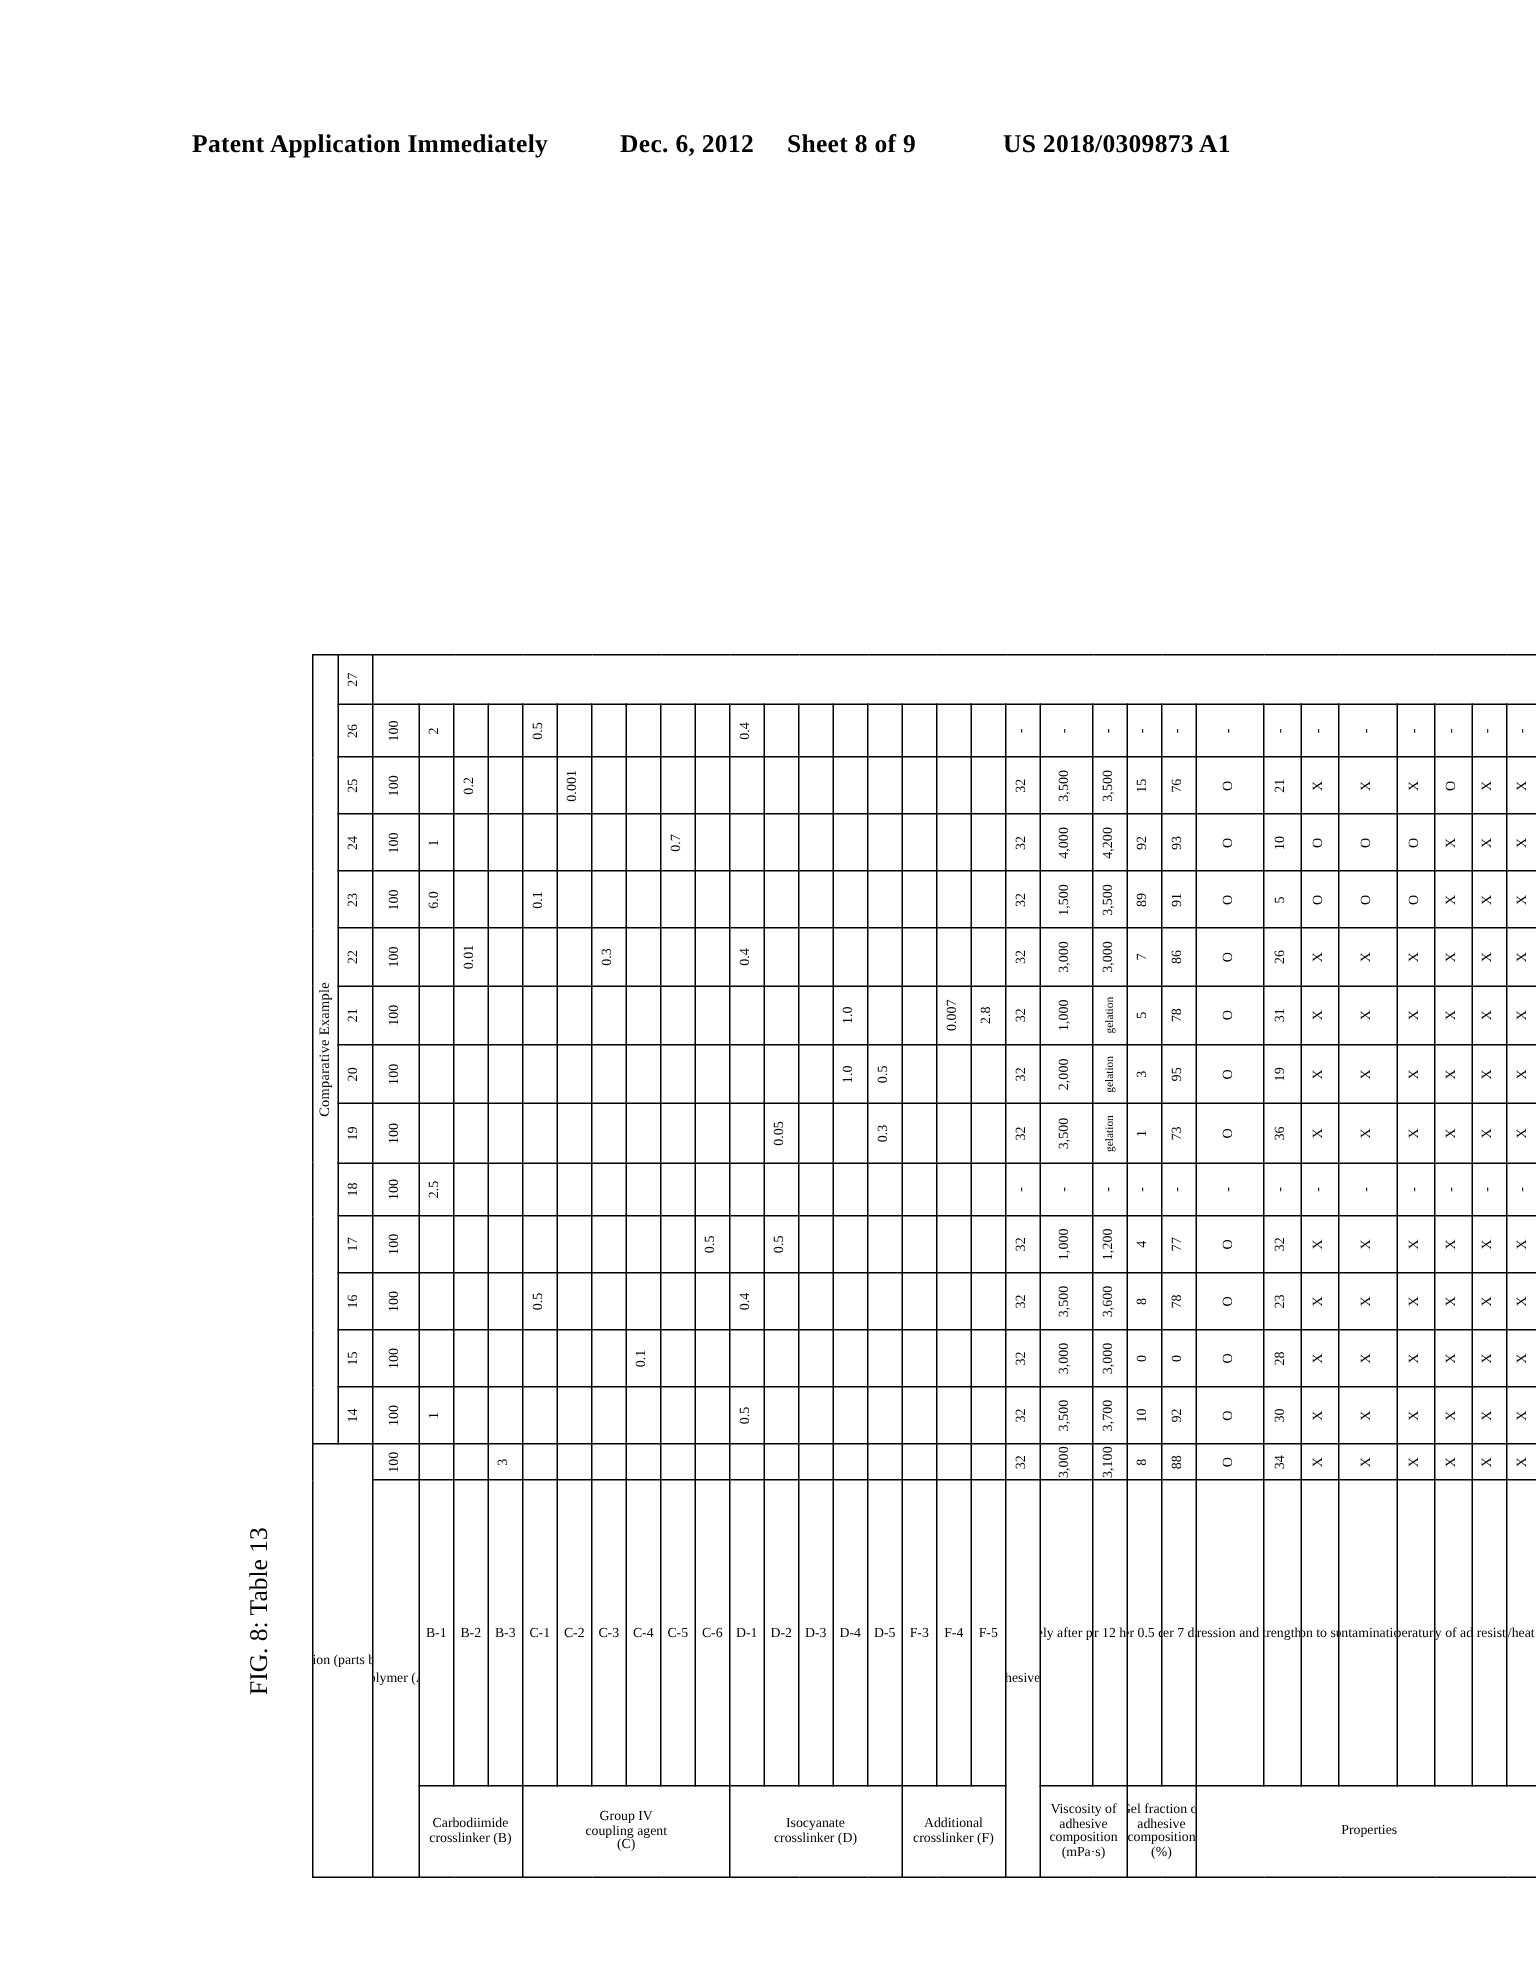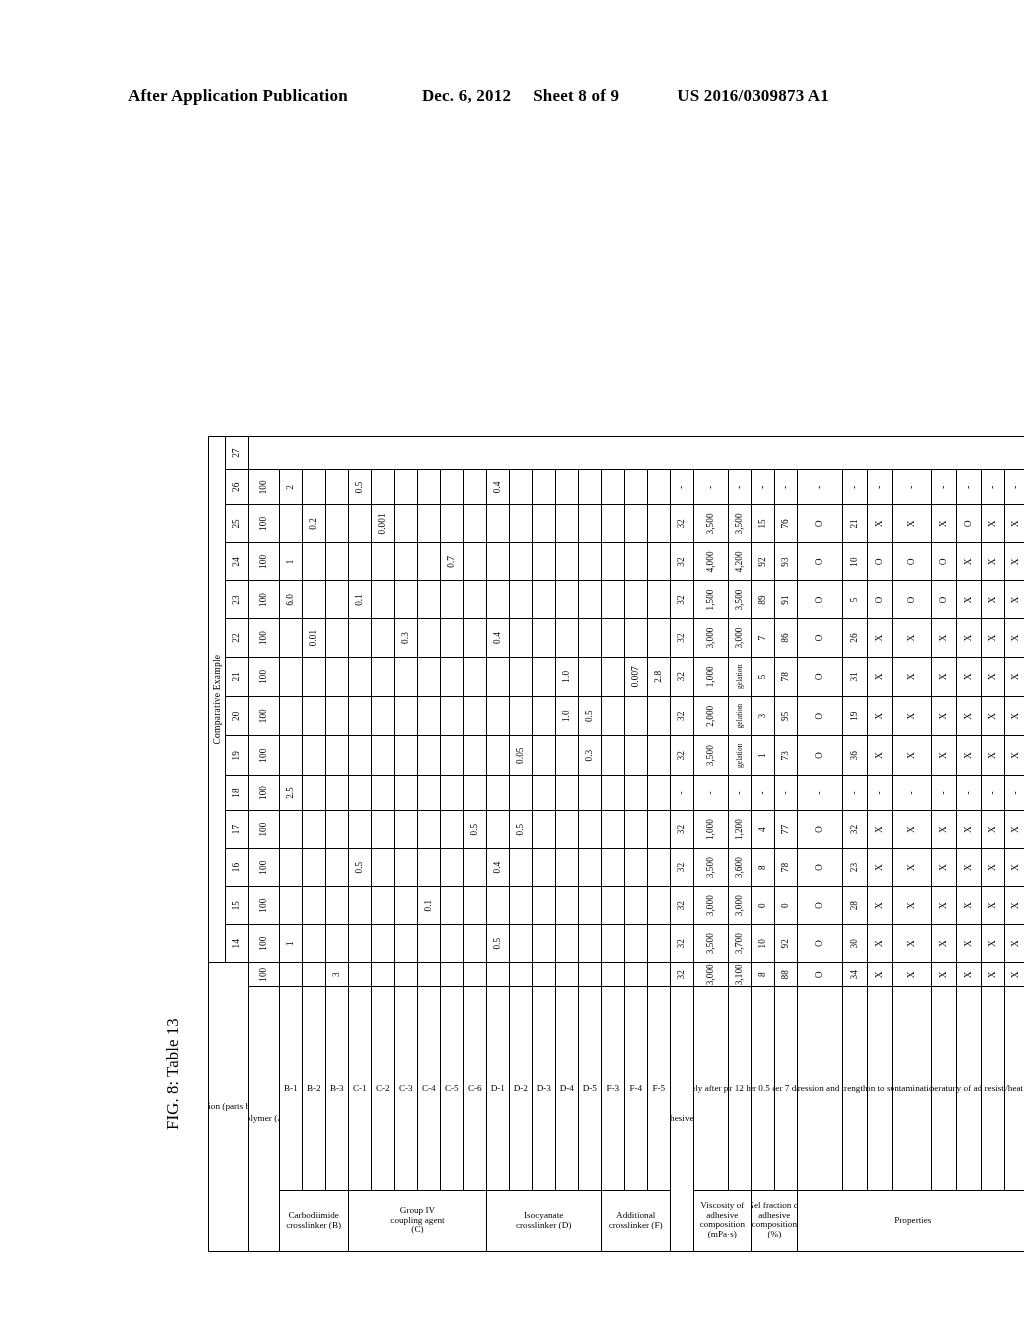--- a/index.html
+++ b/index.html
@@ -6,21 +6,21 @@
   body{width:1024px;height:1320px;font-family:"Liberation Serif",serif;color:#000;position:relative;overflow:hidden;}
 
   
   .pub-header{
     position:absolute; top:86px; left:128px; width:768px;
     display:flex; align-items:baseline;
     font-family:"Liberation Serif",serif;
     font-weight:bold; font-size:17px; letter-spacing:0.2px;
   }
   .pub-header .h-title{white-space:nowrap;}
-  .pub-header .h-date{white-space:nowrap;margin-left:74px;}
+  .pub-header .h-date{white-space:nowrap;margin-left:48px;}
   .pub-header .h-sheet{white-space:nowrap;margin-left:22px;}
   .pub-header .h-patno{white-space:nowrap;margin-left:58px;}
 
   
   .fig-caption{
     position:absolute;
     left:163px; top:1130px;
     transform-origin:0 0;
     transform:rotate(-90deg);
     font-size:17px;
@@ -85,24 +85,24 @@
   .ce-band{
     font-size:9.6px;
     letter-spacing:0.2px;
   }
   .val{font-size:9.4px;}
 </style>
 </head>
 <body>
 
 <div class="pub-header">
-  <span class="h-title">After Application Publication</span>
+  <span class="h-title">Patent Application Immediately</span>
   <span class="h-date">Dec. 6, 2012</span>
   <span class="h-sheet">Sheet 8 of 9</span>
-  <span class="h-patno">US 2016/0309873 A1</span>
+  <span class="h-patno">US 2018/0309873 A1</span>
 </div>
 
 <div class="fig-caption">FIG. 8: Table 13</div>
 
 <div id="rot-wrap">
   <table class="ptab outer" id="ptab">
     <tbody id="ptab-body">
         <tr class="hdr-band">
           <td colspan="3" rowspan="2" class="lab thick-r">
             <span class="lv">Composition (parts by weight)</span>

